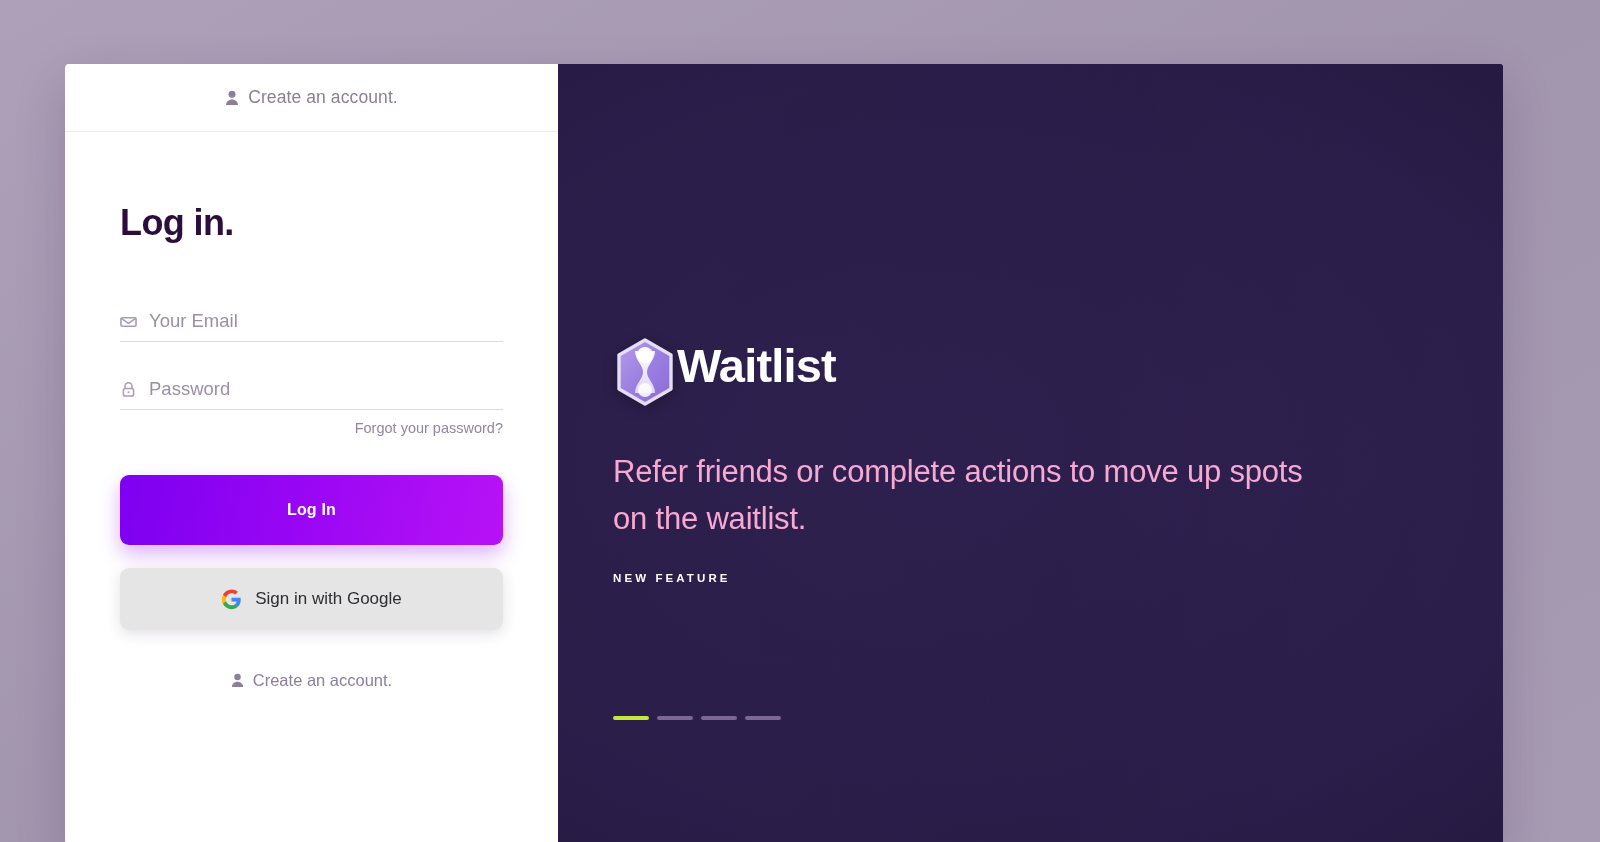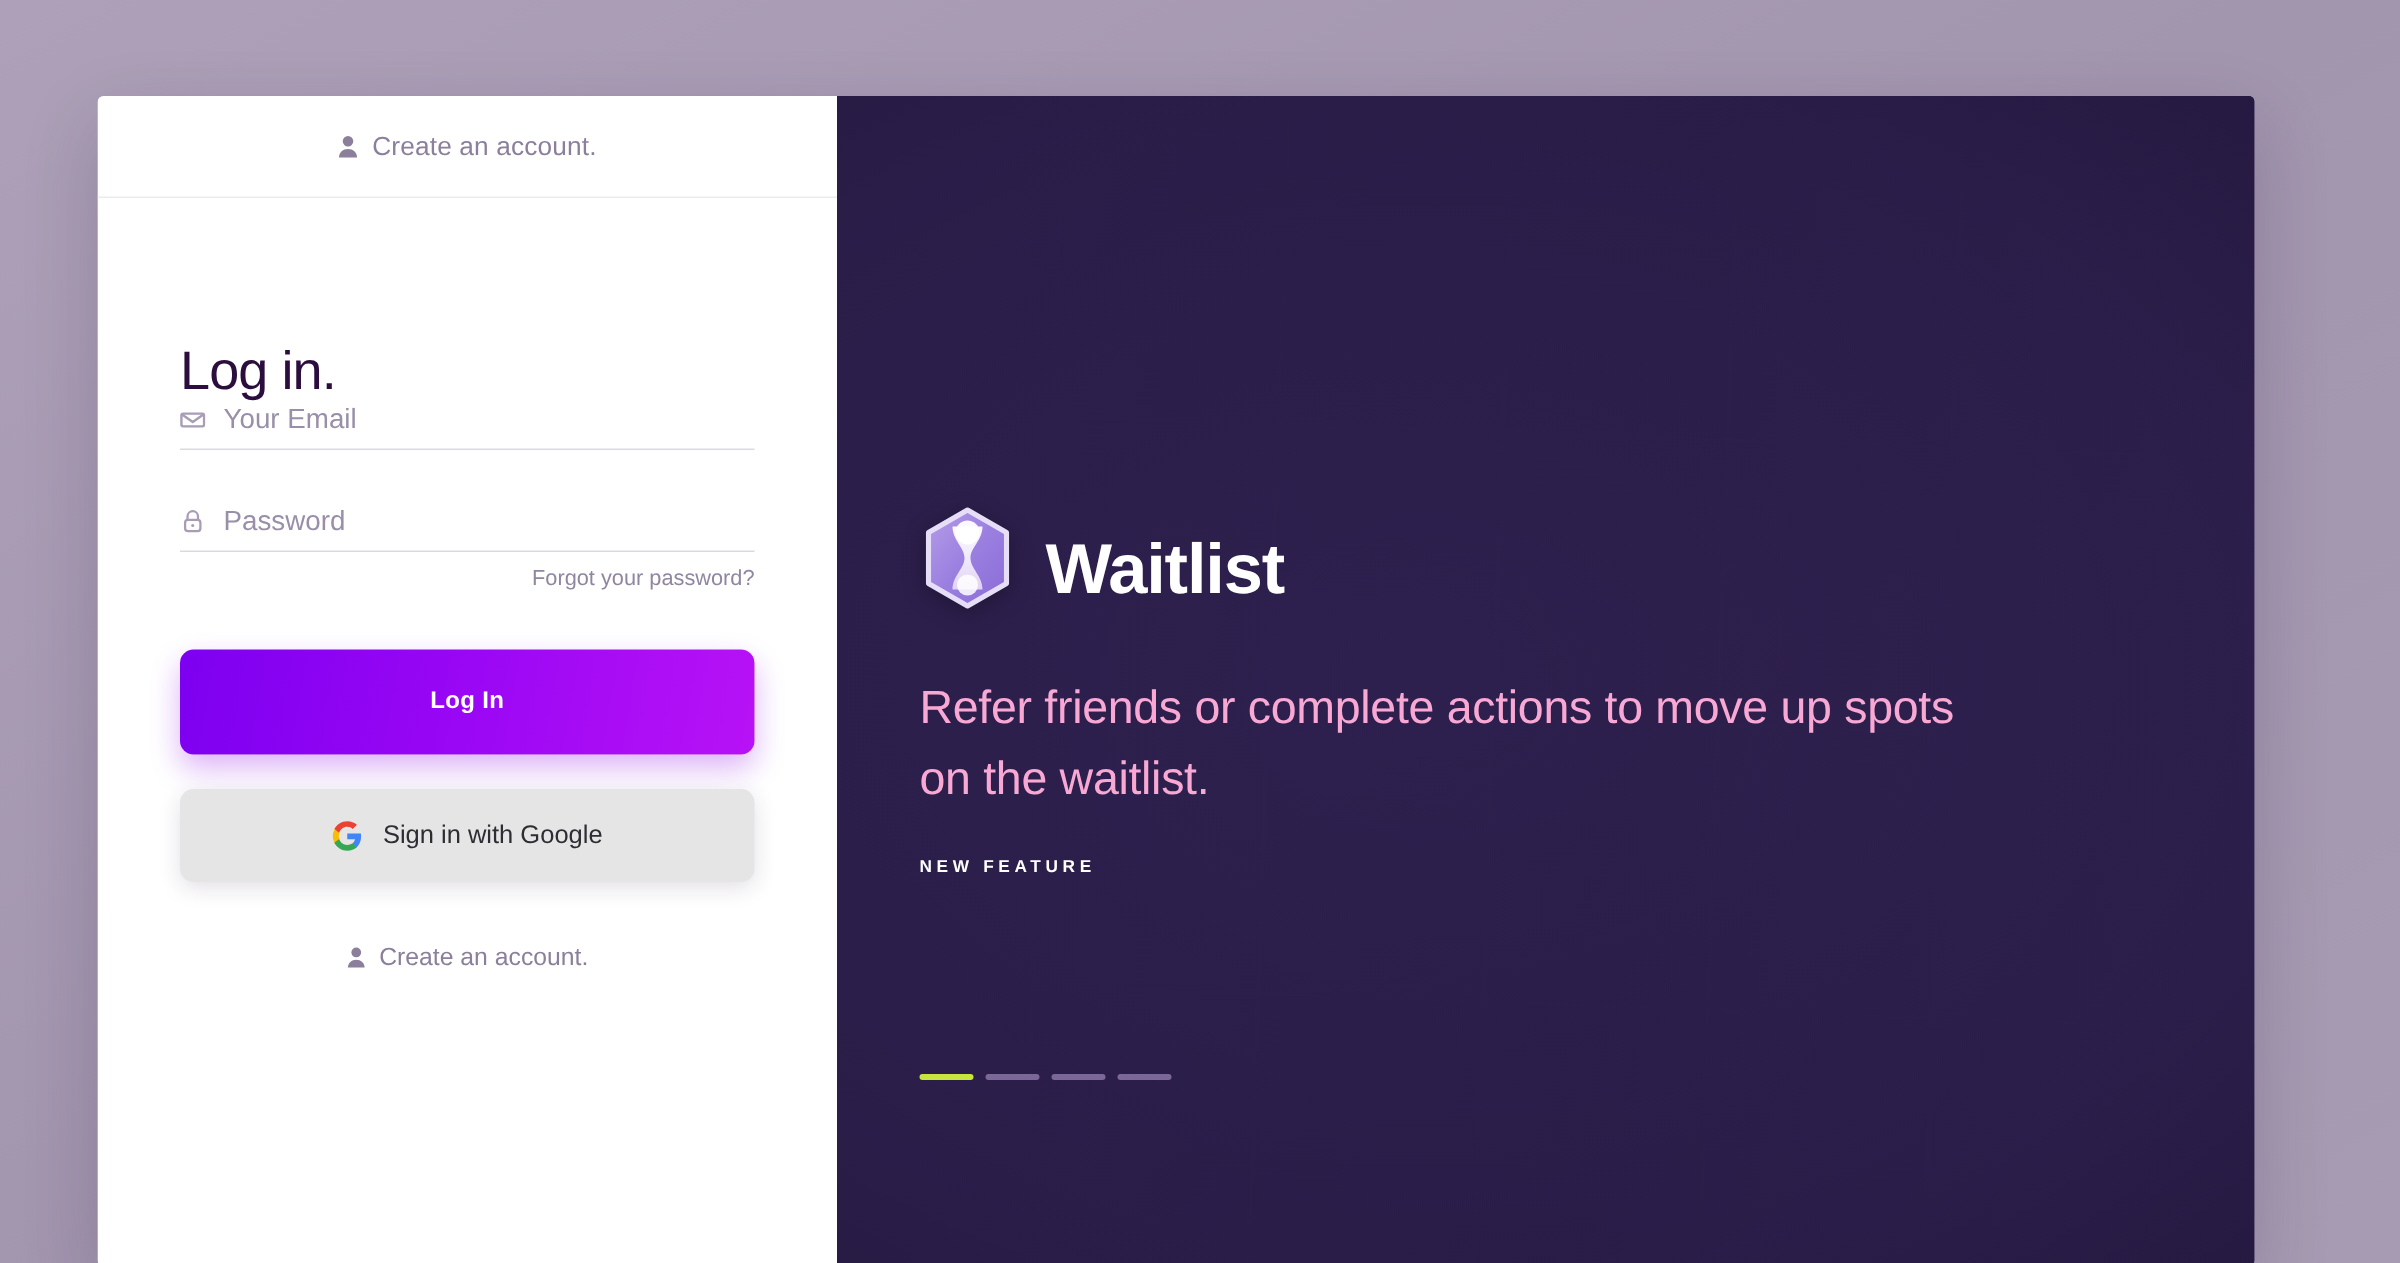--- a/index.html
+++ b/index.html
@@ -30,25 +30,25 @@
     border-bottom:1px solid #ece9ef;
   }
   .acct-link {
     display:flex; align-items:center; gap:9px;
     color:#8b7f9b; font-size:17.5px; letter-spacing:.1px;
     cursor:pointer; text-decoration:none;
   }
   .person-ic { width:14px; height:16px; display:block; flex:none; }
   .left-body { padding:0 55px; flex:1; position:relative; }
   .title {
-    font-size:36px; font-weight:normal; color:#2b0e3d;
-    letter-spacing:-.6px; margin-top:94px;
+    font-size:36px; font-weight:bold; color:#2b0e3d;
+    letter-spacing:-.6px; margin-top:70px;
   }
   .field { position:relative; margin-top:0; }
-  .field.email { }
+  .field.email { margin-top:66px; }
   .field.pass  { margin-top:36px; }
   .field-row {
     display:flex; align-items:center; gap:12px;
     border-bottom:1.6px solid #ddd7e3; padding-bottom:9px;
   }
   .field-ic { width:17px; height:17px; flex:none; display:block; }
   .field-input {
     border:none; outline:none; background:transparent;
     font-family:"Liberation Sans", sans-serif;
     font-size:18.5px; color:#4b3b5c; width:100%;
@@ -98,21 +98,21 @@
       radial-gradient(circle at 95% 64%, rgba(255,255,255,.04) 0 13%, transparent 40%),
       #31224f;
   }
   .bg-vignette {
     position:absolute; inset:0;
     background:radial-gradient(ellipse at 42% 50%, rgba(47,33,80,.10) 0%, rgba(38,26,66,.55) 75%, rgba(34,23,60,.78) 100%);
   }
   .right-inner {
     position:absolute; left:55px; top:0; right:0; bottom:0;
   }
-  .brand { display:flex; align-items:flex-end; gap:20px; margin-top:274px; }
+  .brand { display:flex; align-items:flex-start; margin-top:274px; }
   .logo-ic { width:64px; height:68px; display:block; flex:none;
              filter:drop-shadow(0 3px 7px rgba(0,0,0,.28)); }
   .brand-name {
     font-size:47px; font-weight:bold; color:#ffffff; letter-spacing:-.8px;
   }
   .tagline {
     margin-top:42px; max-width:690px;
     font-size:31px; line-height:1.52; color:#f9a8d4; letter-spacing:-.2px;
   }
   .feature-tag {

